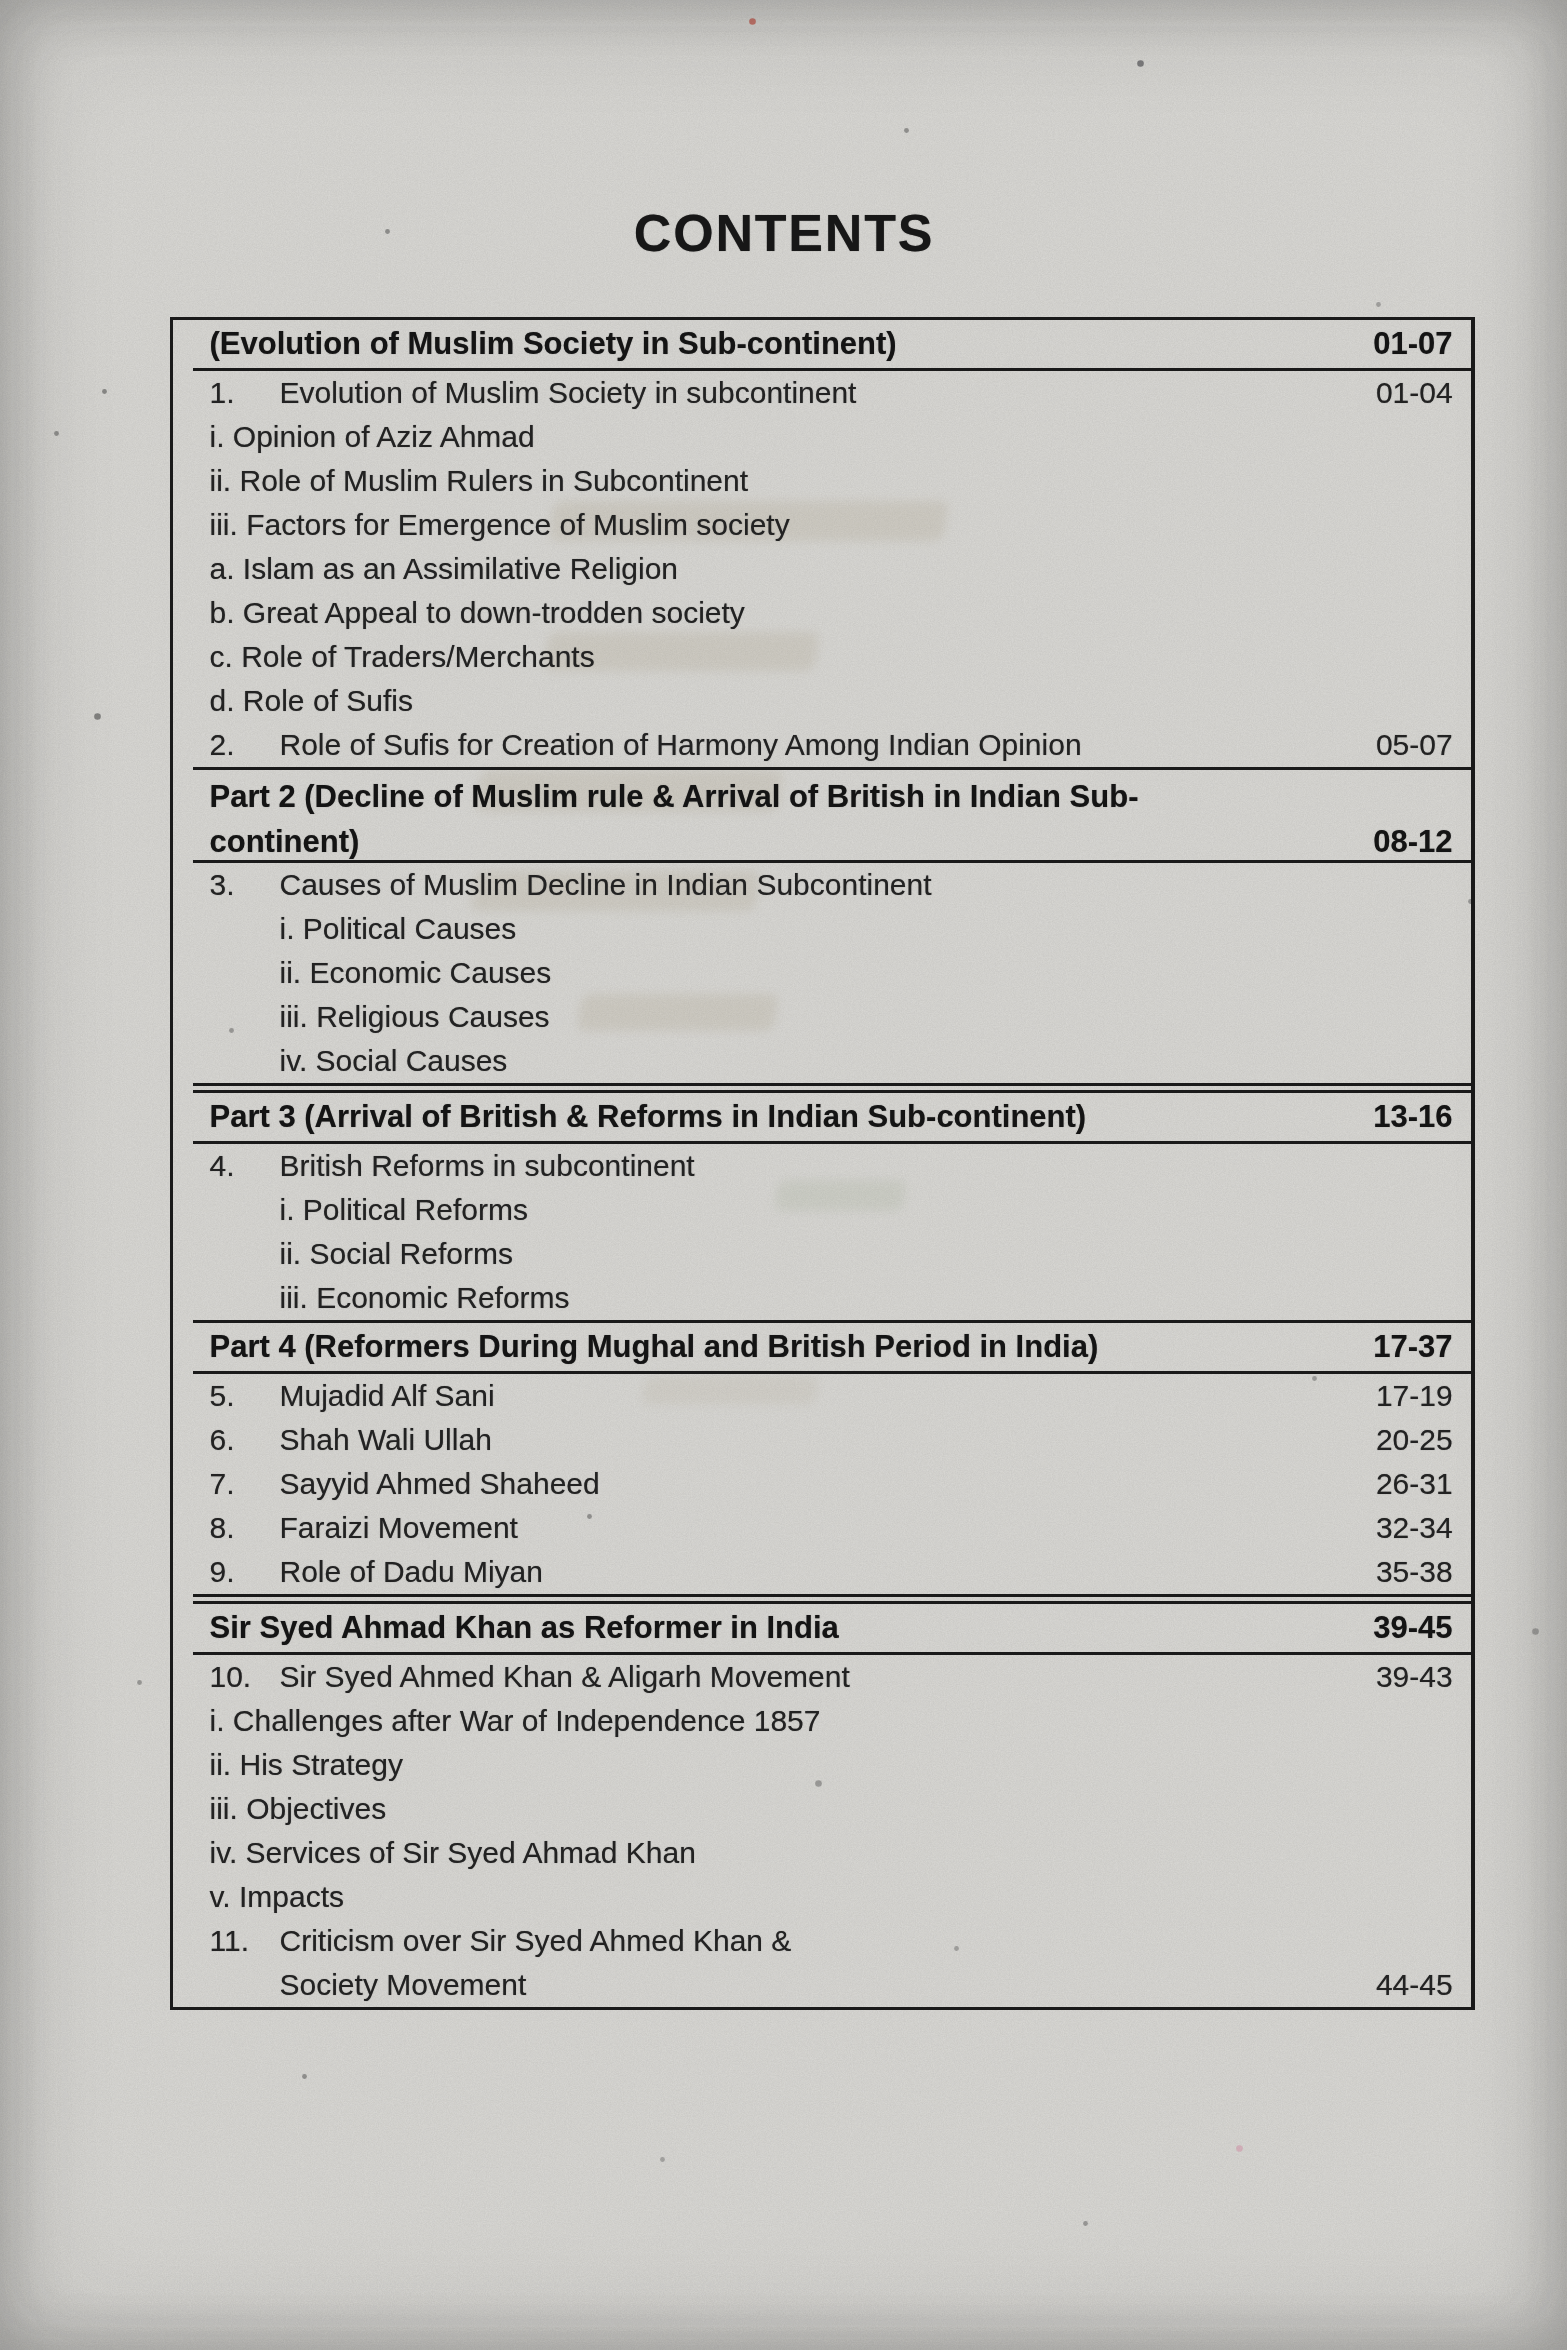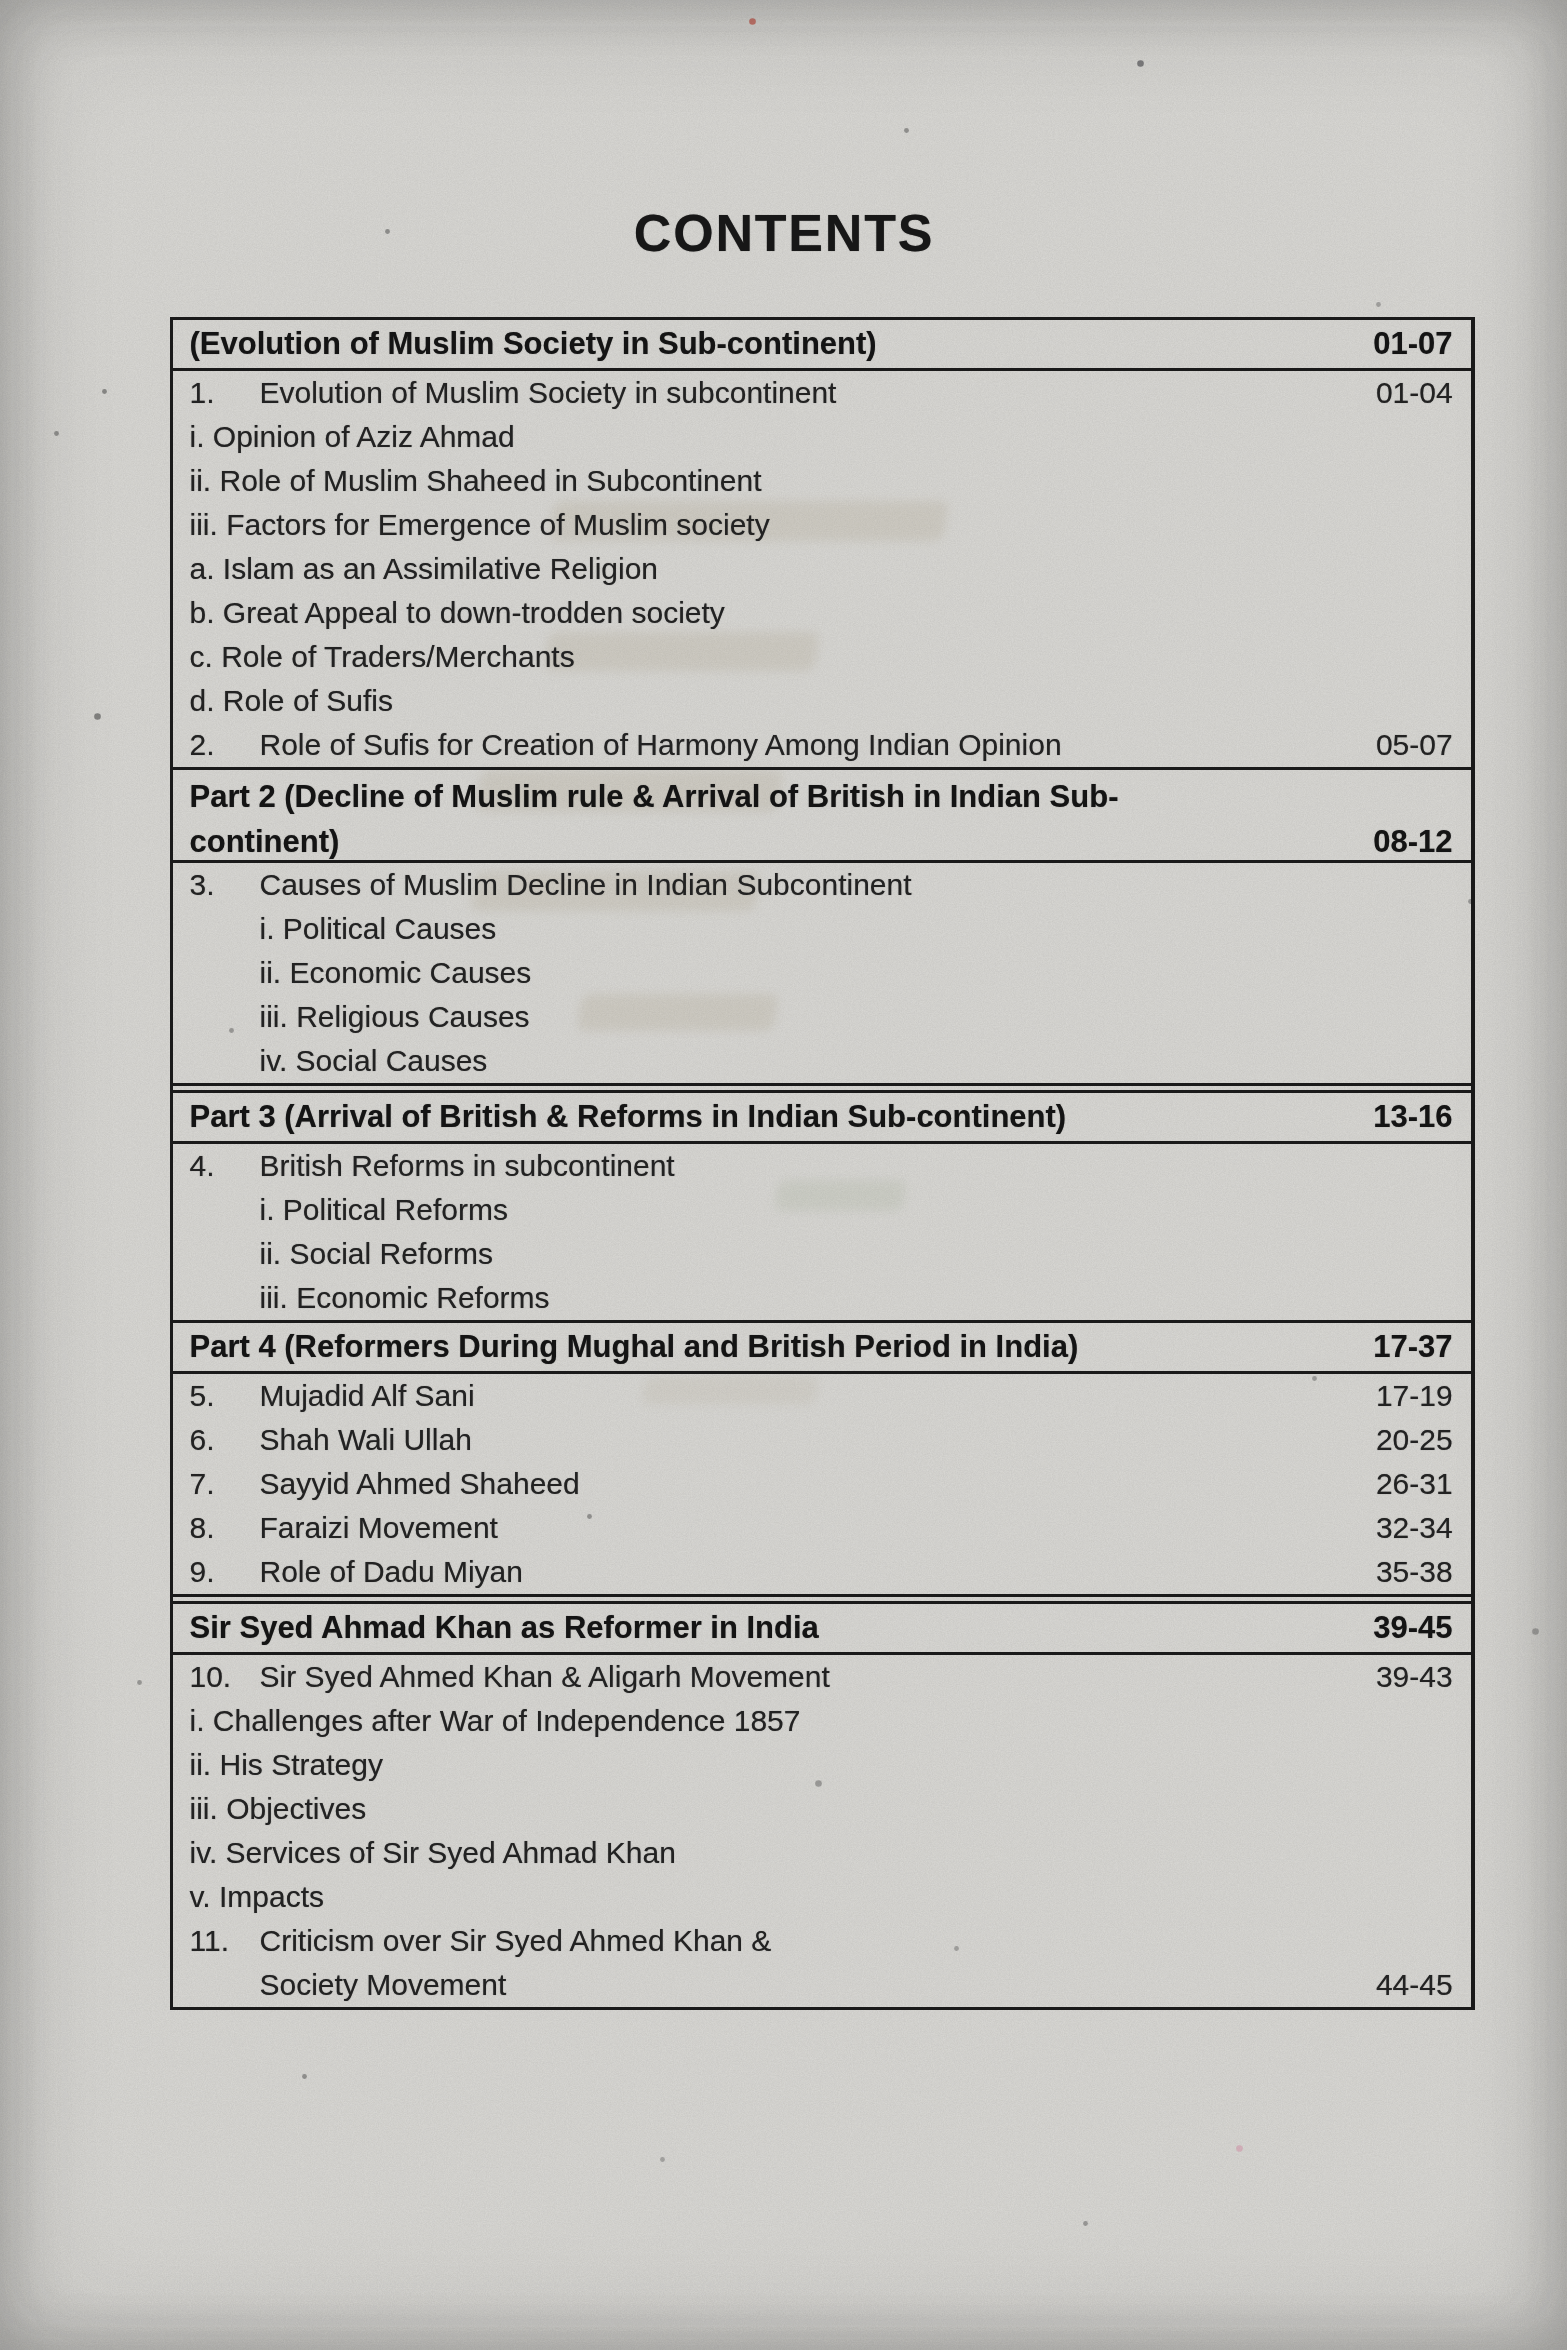--- a/index.html
+++ b/index.html
@@ -22,21 +22,21 @@
     text-align:center;font-size:52px;font-weight:700;letter-spacing:1.8px;
     color:#171717;text-shadow:0 0 0.9px rgba(20,20,20,.6);
   }
   .toc{
     position:absolute;left:170px;top:317px;width:1298px;
     border:3.7px solid #1a1a1a;border-right-width:4.6px;
     text-shadow:0 0 0.9px rgba(25,25,25,.5);
   }
   .row{
     display:flex;align-items:center;height:44px;
-    padding:0 18.4px 0 16.5px;font-size:30px;color:#222;
+    padding:0 18.4px 0 16.5px;font-size:30px;color:#222;margin-left:20px;
   }
   .row .txt{white-space:nowrap;}
   .row .pages{margin-left:auto;white-space:nowrap;}
   .numcol{flex:0 0 70px;width:70px;}
   .ind{padding-left:70px;}
   .sec{
     font-weight:700;font-size:31px;color:#141414;height:48px;
     border-top:3.7px solid #1a1a1a;border-bottom:3.7px solid #1a1a1a;
   }
   .toc > .row:first-child{border-top:none;}
@@ -122,21 +122,21 @@
     <div class="row">
       <span class="numcol">1.</span>
       <span class="txt">Evolution of Muslim Society in subcontinent</span>
       <span class="pages">01-04</span>
     </div>
     <div class="row">
       <span class="txt">i. Opinion of Aziz Ahmad</span>
       <span class="pages"></span>
     </div>
     <div class="row">
-      <span class="txt">ii. Role of Muslim Shaheed in Subcontinent</span>
+      <span class="txt">ii. Role of Muslim Rulers in Subcontinent</span>
       <span class="pages"></span>
     </div>
     <div class="row">
       <span class="txt">iii. Factors for Emergence of Muslim society</span>
       <span class="pages"></span>
     </div>
     <div class="row">
       <span class="txt">a. Islam as an Assimilative Religion</span>
       <span class="pages"></span>
     </div>

